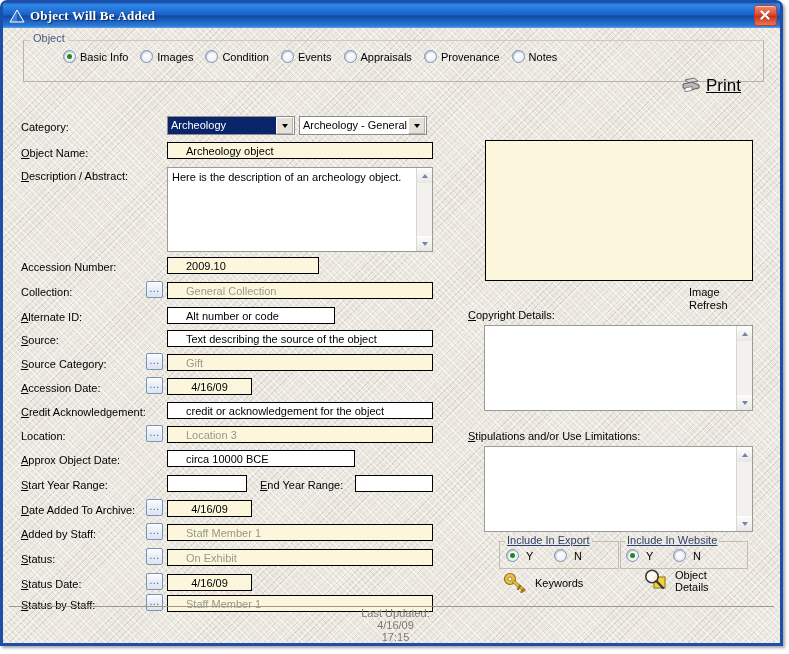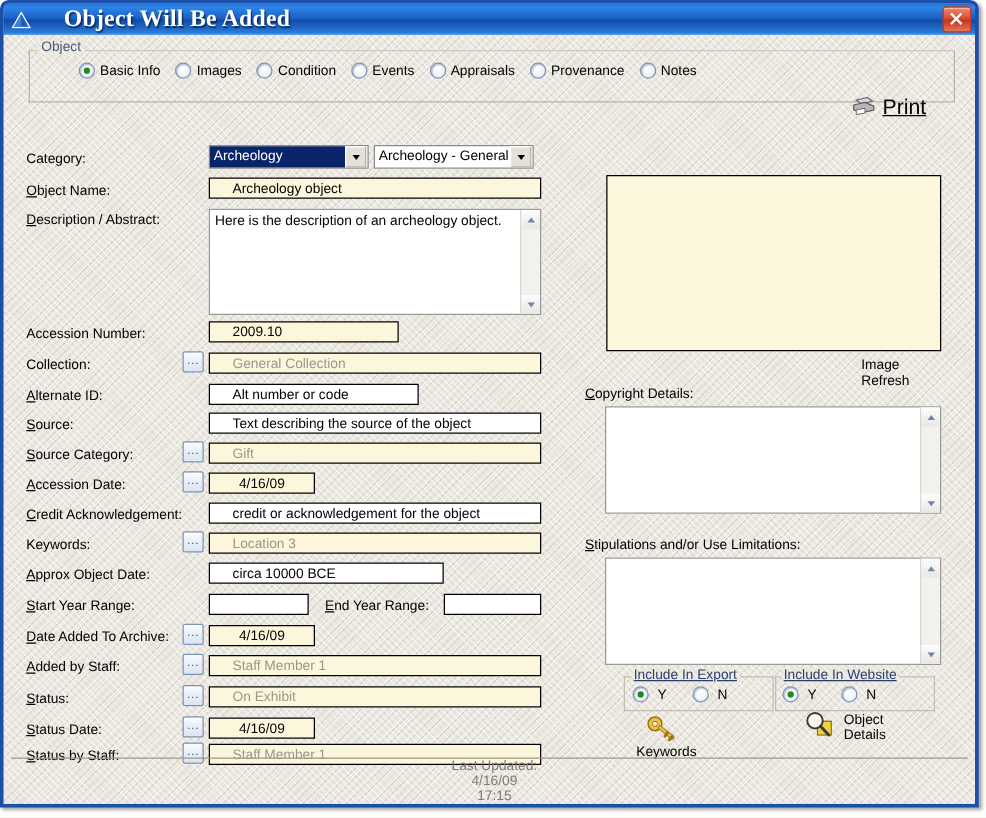--- a/index.html
+++ b/index.html
@@ -22,24 +22,24 @@
     position:absolute;left:0;top:0;right:0;height:25px;
     background:linear-gradient(to bottom,#1f6fd6 0%,#2f86e8 10%,#1a5fc4 48%,#0f4aa8 52%,#2b7ad8 92%,#5aa3ec 100%);
     border-radius:4px 4px 0 0;
     display:flex;align-items:center;
   }
   .tri-icon{
     width:16px;height:14px;margin:0 5px 0 6px;flex:0 0 auto;position:relative;
   }
   .tri-icon svg{display:block;}
   .title-text{
-    color:#ffffff;font-size:19px;font-weight:bold;
+    color:#ffffff;font-size:13px;font-weight:bold;
     font-family:"Liberation Serif",serif;
     text-shadow:1px 1px 1px rgba(0,0,0,.55);
-    letter-spacing:.2px;white-space:nowrap;margin-left:21px;
+    letter-spacing:.2px;white-space:nowrap;
   }
   .tb-spacer{flex:1 1 auto;}
   .close-btn{
     width:21px;height:19px;margin-right:3px;flex:0 0 auto;
     border:1px solid #c43a22;border-radius:3px;
     background:linear-gradient(to bottom,#f08a6e 0%,#e2543a 40%,#c8341c 55%,#e8765a 100%);
     box-shadow:inset 0 1px 0 rgba(255,255,255,.55);
     position:relative;cursor:pointer;
   }
   .close-btn::before,.close-btn::after{
@@ -309,21 +309,21 @@
     <div class="browse" style="left:143px;top:325px;">...</div>
     <input class="fld creamgrey" style="left: 164px; top: 326px; width: 266px;" readonly="" value="Gift">
 
     <span class="lbl" style="left:18px;top:354px;"><span class="u">A</span>ccession Date:</span>
     <div class="browse" style="left:143px;top:349px;">...</div>
     <input class="fld cream center" style="left: 164px; top: 350px; width: 85px;" value="4/16/09">
 
     <span class="lbl" style="left:18px;top:378px;"><span class="u">C</span>redit Acknowledgement:</span>
     <input class="fld white" style="left: 164px; top: 374px; width: 266px;" value="credit or acknowledgement for the object">
 
-    <span class="lbl" style="left:18px;top:402px;">Keywords:</span>
+    <span class="lbl" style="left:18px;top:402px;">Location:</span>
     <div class="browse" style="left:143px;top:397px;">...</div>
     <input class="fld creamgrey" style="left: 164px; top: 398px; width: 266px;" readonly="" value="Location 3">
 
     <span class="lbl" style="left:18px;top:426px;"><span class="u">A</span>pprox Object Date:</span>
     <input class="fld white" style="left: 164px; top: 422px; width: 188px;" value="circa 10000 BCE">
 
     <span class="lbl" style="left:18px;top:451px;"><span class="u">S</span>tart Year Range:</span>
     <input class="fld white" style="left: 164px; top: 447px; width: 80px;">
     <span class="lbl" style="left:257px;top:451px;"><span class="u">E</span>nd Year Range:</span>
     <input class="fld white" style="left: 352px; top: 447px; width: 78px;">
@@ -395,21 +395,21 @@
     <span class="inc-legend u" style="left:622px;top:506px;">Include In Website</span>
     <span class="yn" style="left:623px;top:521px;">
       <span class="radio on"></span>
       <span class="lb">Y</span>
     </span>
     <span class="yn" style="left:670px;top:521px;">
       <span class="radio"></span>
       <span class="lb">N</span>
     </span>
 
-    <div class="iconbtn" style="left:500px;top:543px;flex-direction:column;">
+    <div class="iconbtn" style="left:500px;top:543px;">
       <span>
         <svg width="26" height="22" viewBox="0 0 26 22">
           <circle cx="7" cy="8" r="5.5" fill="#e8c24a" stroke="#9c7413" stroke-width="1.2"></circle>
           <circle cx="7" cy="8" r="2" fill="#fdfbe8" stroke="#9c7413" stroke-width=".8"></circle>
           <path d="M11 11 L21 19" stroke="#9c7413" stroke-width="3.4" stroke-linecap="round"></path>
           <path d="M11 11 L21 19" stroke="#e8c24a" stroke-width="2" stroke-linecap="round"></path>
           <path d="M17 15 L15 18" stroke="#9c7413" stroke-width="2.4" stroke-linecap="round"></path>
           <path d="M20.5 18.5 L18.5 21" stroke="#9c7413" stroke-width="2.4" stroke-linecap="round"></path>
         </svg>
       </span>

